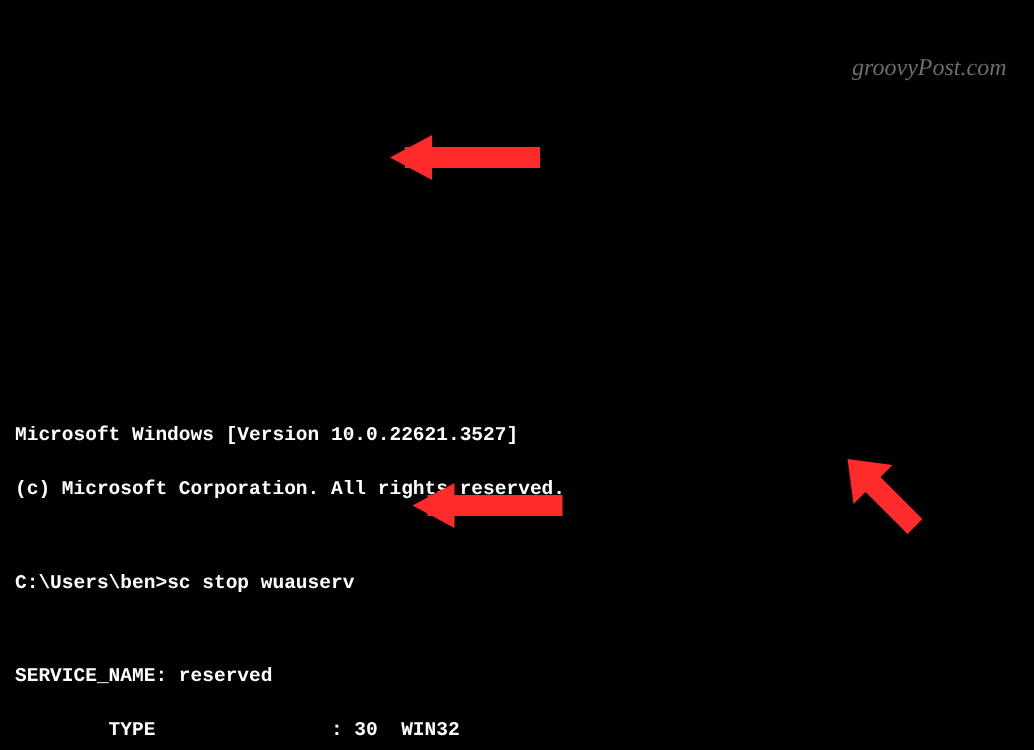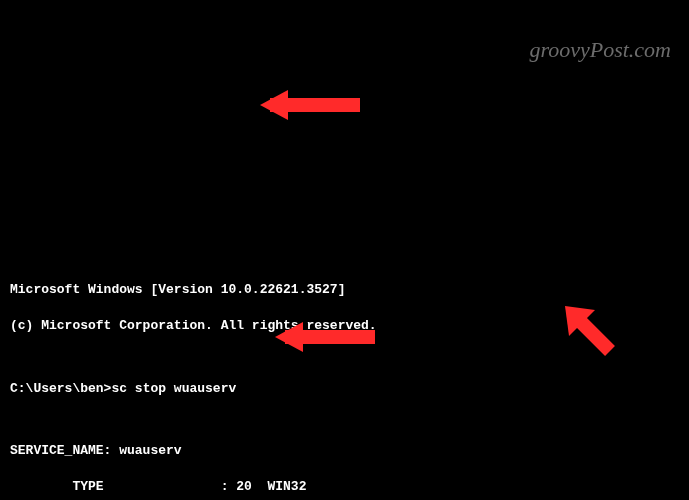--- a/index.html
+++ b/index.html
@@ -18,21 +18,21 @@
       position: relative;
       overflow: hidden;
       line-height: 1.4;
       white-space: pre;
     }
     .watermark {
       position: absolute;
       top: 35px;
       right: 18px;
       font-family: 'Lucida Handwriting', cursive;
-      font-size: 22px;
+      font-size: 16px;
       color: rgba(120, 120, 120, 0.9);
       font-style: italic;
       z-index: 10;
     }
     .arrow {
       position: absolute;
       z-index: 5;
     }
     .arrow svg {
       display: block;
@@ -74,22 +74,22 @@
     <path d="M 10 19 L 100 19" stroke="#ff2a2a" stroke-width="14" fill="none"></path>
     <path d="M 0 19 L 28 4 L 28 34 Z" fill="#ff2a2a"></path>
   </svg>
 </div>
 
 <span class="line">Microsoft Windows [Version 10.0.22621.3527]</span>
 <span class="line">(c) Microsoft Corporation. All rights reserved.</span>
 <div class="spacer"></div>
 <span class="line"><span>C:\Users\ben&gt;</span><span>sc stop wuauserv</span></span>
 <div class="spacer"></div>
-<span class="line">SERVICE_NAME: wuauserv</span>
-<span class="line">        TYPE               : 20  WIN32</span>
+<span class="line">SERVICE_NAME: reserved</span>
+<span class="line">        TYPE               : 30  WIN32</span>
 
 
 
 
 
 
 
 
 
 

